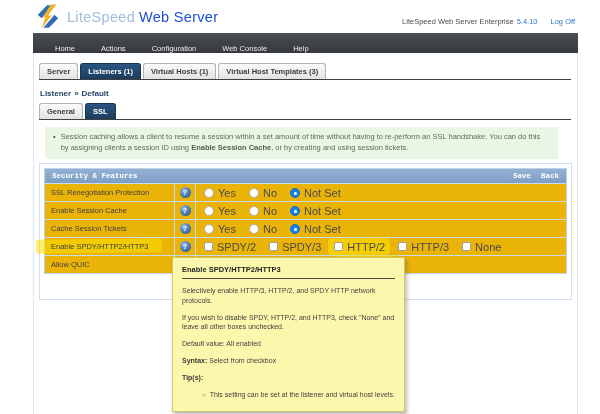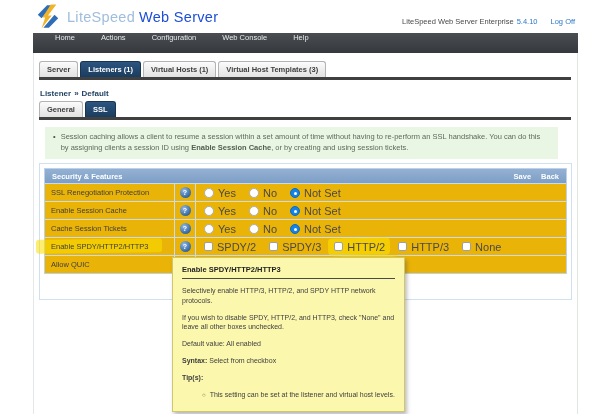--- a/index.html
+++ b/index.html
@@ -12,29 +12,29 @@
   .brand { position:absolute; left:35px; top:3px; display:flex; align-items:center; gap:6px; }
   .brand-text { font-size:14.5px; letter-spacing:.3px; white-space:nowrap; }
   .brand-w1 { color:#9fbddd; }
   .brand-w2 { color:#1d4ed8; margin-left:4px; }
   .top-right { position:absolute; right:25px; top:17px; font-size:7.5px; color:#4a4a4a; white-space:nowrap;padding-left:6px; }
   .top-right .ver { color:#2d77c8; margin-left:3px; text-decoration:none; }
   .top-right .logoff { color:#2d77c8; margin-left:13px; text-decoration:none; }
   
   .navbar {
     position:absolute; left:33px; top:33px; width:545px; height:20px;
-    background:linear-gradient(#4a4e53,#35383c); display:flex; align-items:flex-start; padding-left:10px;
+    background:linear-gradient(#4a4e53,#35383c); display:flex; align-items:flex-end; padding-left:10px;
   }
   .nav-item { color:#e9e9e9; font-size:7.5px; margin-left:12px; margin-right:14px; cursor:pointer; }
   
   .container {
     position:absolute; left:33px; top:53px; width:545px; height:361px; background:#fff;
     border-left:1px solid #e3e7ea; border-right:1px solid #e0e6e1;
   }
-  .tabstrip { position:absolute; left:5px; right:6px; height:17px; border-bottom:3px solid #404040; display:flex; align-items:flex-end; }
+  .tabstrip { position:absolute; left:5px; right:6px; height:17px; border-bottom:1px solid #404040; display:flex; align-items:flex-end; }
   .tabstrip.tabs { top:10px; }
   .tabstrip.subtabs { top:50px; }
   .tab {
     height:16px; display:inline-flex; align-items:center; padding:0 7px; margin-right:2px;
     font-size:7.5px; font-weight:bold; color:#3d3d3d;
     background:linear-gradient(#fbfbfb,#e2e2e2); border:1px solid #b3b3b3; border-bottom:none;
     border-radius:3px 3px 0 0; cursor:pointer; white-space:nowrap;
   }
   .tab.active { background:linear-gradient(#2b5580,#1b3c5e); color:#fff; border-color:#173450; }
   .breadcrumb { position:absolute; left:6px; top:36px; font-size:8px; font-weight:bold; color:#1c3e5f; }
@@ -44,21 +44,21 @@
     position:absolute; left:11px; top:74px; width:513px; background:#e9f6e3;
     padding:4px 9px 5px 8px; font-size:7.5px; line-height:1.5; color:#5d6b5d; display:flex; gap:5px;
   }
   .note .bullet { color:#44543f; }
   .note b { color:#505e4c; }
   
   .panel-outer { position:absolute; left:5px; top:110px; width:533px; height:137px; border:1px solid #cfe0f0; background:#fff; }
   .stable { margin:4px; border:1px solid #bdd2e8; }
   .thead {
     height:14px; background:linear-gradient(#93b1d3,#7d9ec5); display:flex; align-items:center;
-    padding:0 7px; font-size:7.5px; font-weight:bold; color:#fff;
+    padding:0 7px; font-size:7.5px; font-weight:bold; color:#fff;font-family:Liberation Mono, monospace;
   }
   .thead .spacer { flex:1; }
   .hlink { color:#fff; text-decoration:none; margin-left:10px; cursor:pointer; }
   .trow { display:flex; height:18px; border-top:1px solid #c9dbee; background:#eab308; }
   .tlabel {
     width:130px; padding-left:6px; display:flex; align-items:center;
     font-size:7.5px; color:#3f3f3f; border-right:1px solid #c9dbee;
   }
   .ticon { width:21px; display:flex; align-items:center; justify-content:center; border-right:1px solid #c9dbee; }
   .tvalue { flex:1; display:flex; align-items:center; padding-left:8px; font-size:11px; color:#4a4a4a; }

